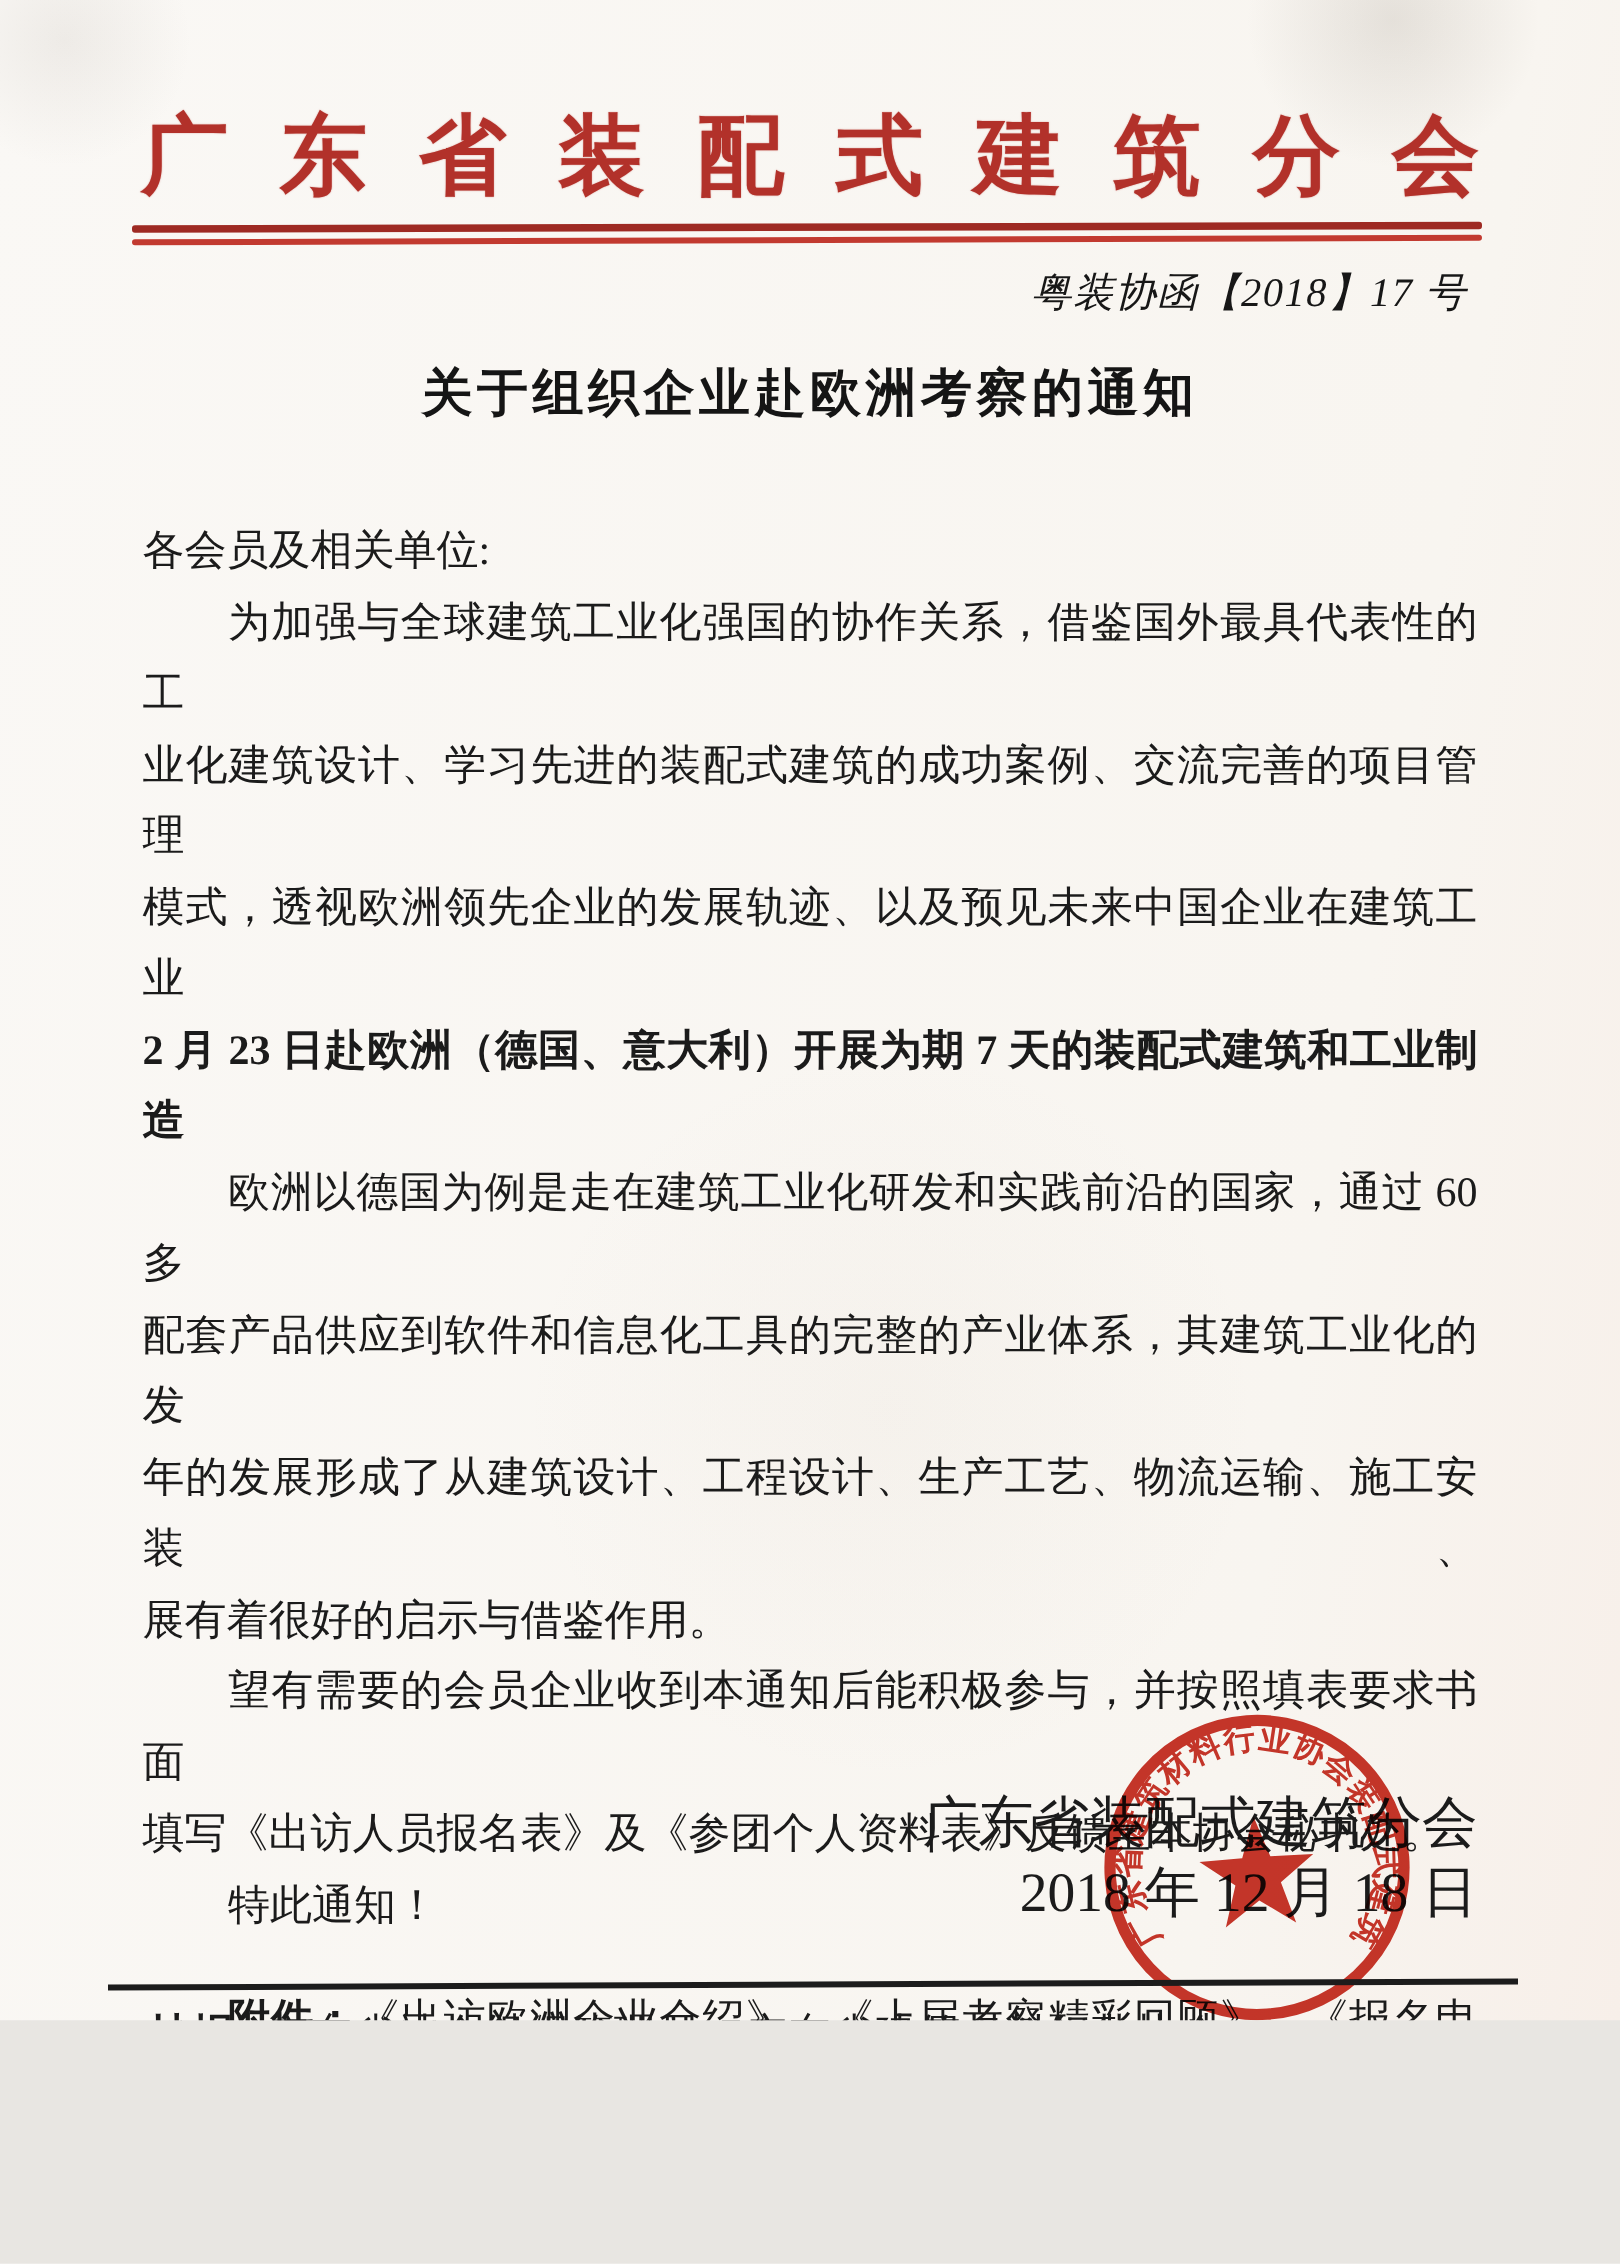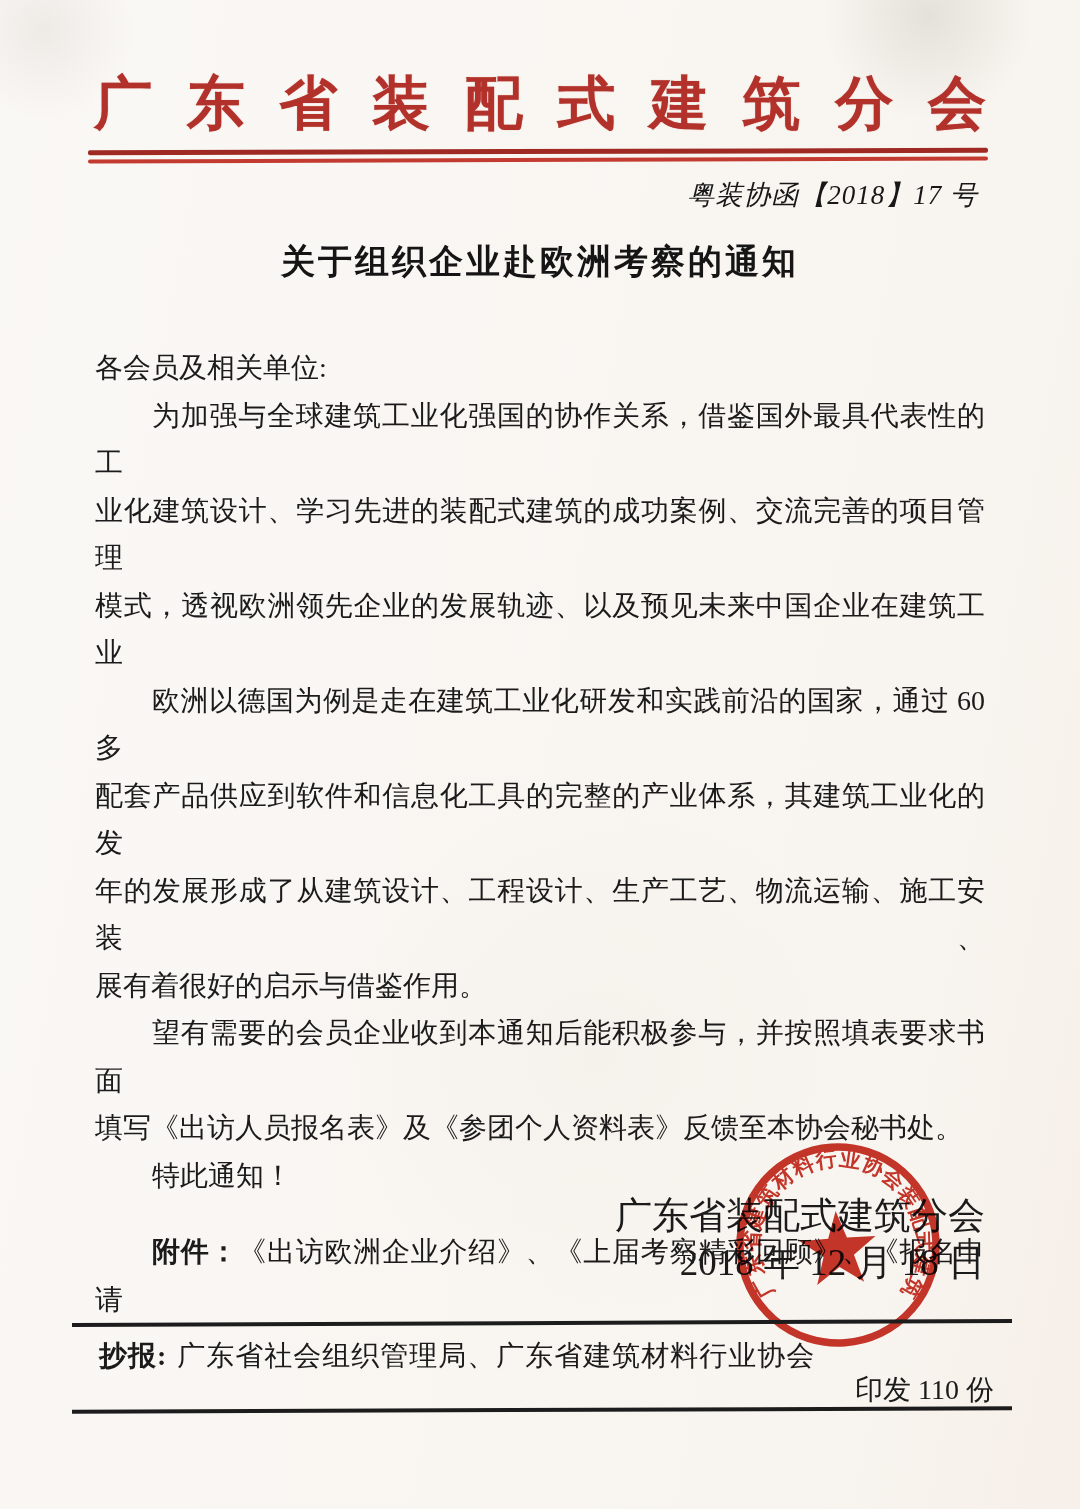--- a/index.html
+++ b/index.html
@@ -1,18 +1,18 @@
 <!DOCTYPE html>
 <html><head>
 <meta charset="utf-8">
 <style>
   html,body { margin:0; padding:0; background:#e8e6e2; }
   .page {
     position:relative;
-    width:1080px; height:1509px;
+    width:1080px; height:1347px;
     margin:0 auto;
     background:
       radial-gradient(circle at 86% 1%, rgba(150,140,128,.20), transparent 6%),
       radial-gradient(circle at 4% 2%, rgba(150,140,128,.12), transparent 5%),
       radial-gradient(circle at 55% 70%, rgba(190,170,150,.06), transparent 22%),
       linear-gradient(100deg, #faf8f5 0%, #f8f5f0 78%, #f7efe9 100%);
     font-family:"Liberation Serif","DejaVu Serif",serif;
     color:#1e1e1e;
     overflow:hidden;
   }
@@ -88,20 +88,21 @@
   <div class="redline redline-bottom"></div>
 
   <div class="doc-number">粤装协函【2018】17 号</div>
   <div class="doc-title">关于组织企业赴欧洲考察的通知</div>
 
   <div class="body-block">
     <div class="line"><span>各会员及相关单位:</span></div>
     <div class="line indent fill"><span>为加强与全球建筑工业化强国的协作关系，借鉴国外最具代表性的工</span></div>
     <div class="line fill"><span>业化建筑设计、学习先进的装配式建筑的成功案例、交流完善的项目管理</span></div>
     <div class="line fill"><span>模式，透视欧洲领先企业的发展轨迹、以及预见未来中国企业在建筑工业</span></div>
+    <div class="line fill"><span class="rb">2 月 23 日赴欧洲（德国、意大利）开展为期 7 天的装配式建筑和工业制造</span></div>
     <div class="line indent fill"><span>欧洲以德国为例是走在建筑工业化研发和实践前沿的国家，通过 60 多</span></div>
     <div class="line fill"><span>配套产品供应到软件和信息化工具的完整的产业体系，其建筑工业化的发</span></div>
     <div class="line fill"><span>年的发展形成了从建筑设计、工程设计、生产工艺、物流运输、施工安装、</span></div>
     <div class="line"><span>展有着很好的启示与借鉴作用。</span></div>
     <div class="line indent fill"><span>望有需要的会员企业收到本通知后能积极参与，并按照填表要求书面</span></div>
     <div class="line"><span>填写《出访人员报名表》及《参团个人资料表》反馈至本协会秘书处。</span></div>
     <div class="line indent"><span>特此通知！</span></div>
     <div class="line indent fill gap-before"><span class="rb">附件：</span><span>《出访欧洲企业介绍》、《上届考察精彩回顾》、《报名申请</span></div>
 
   </div>

